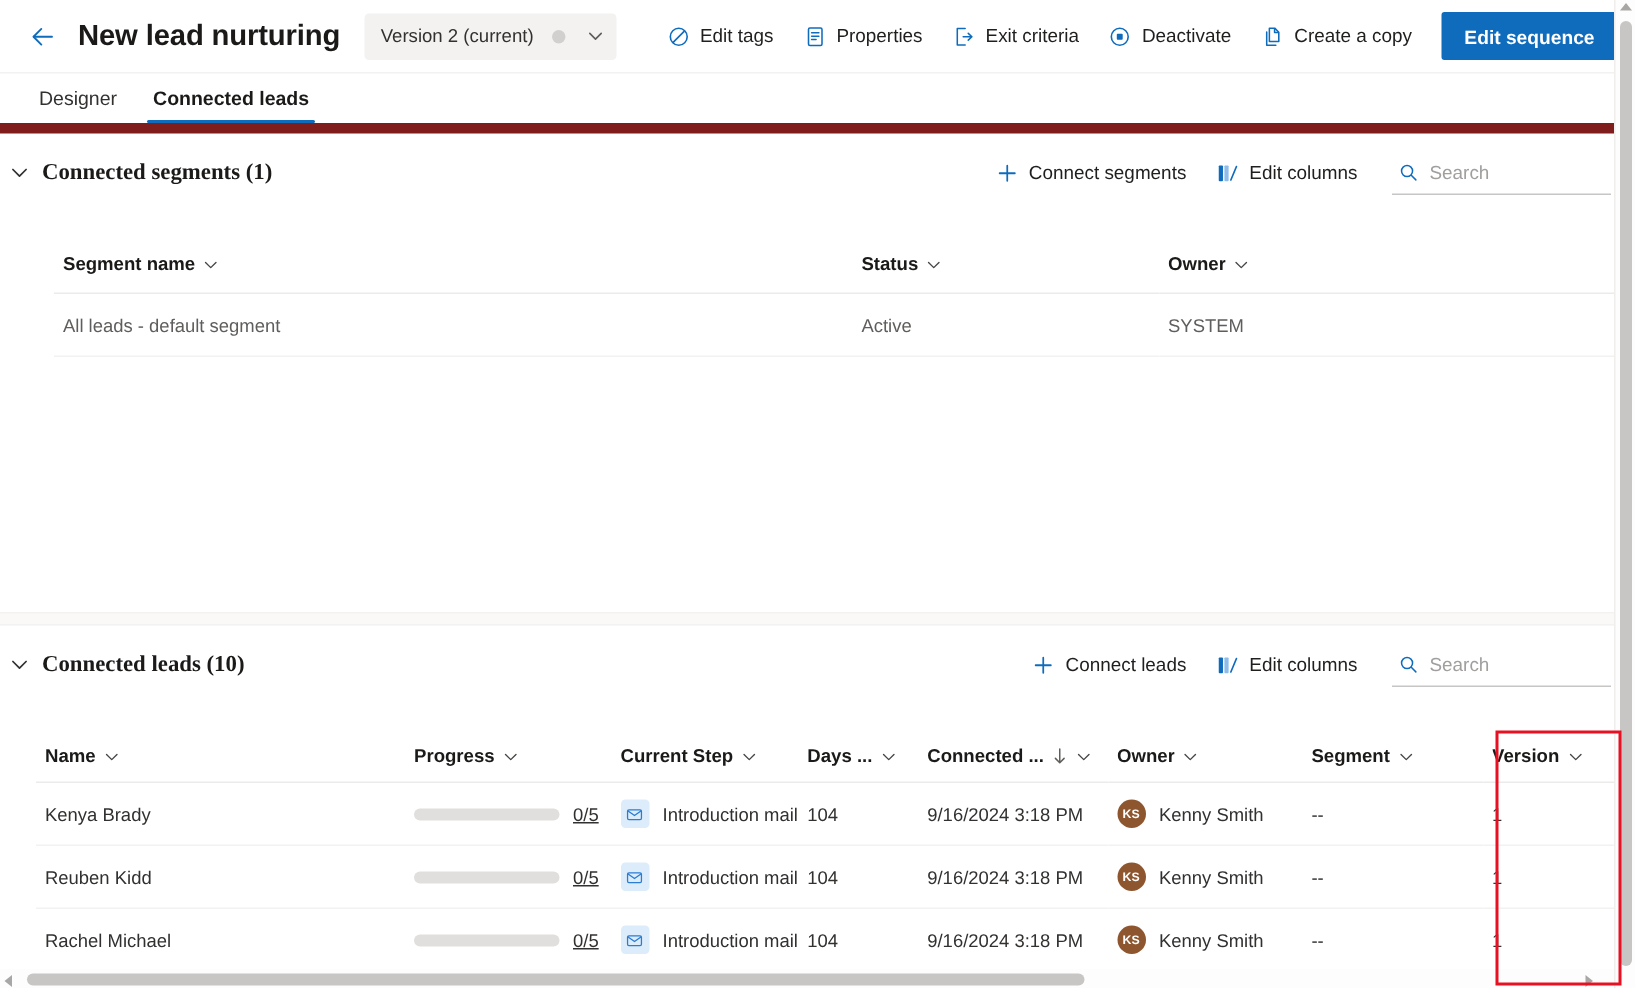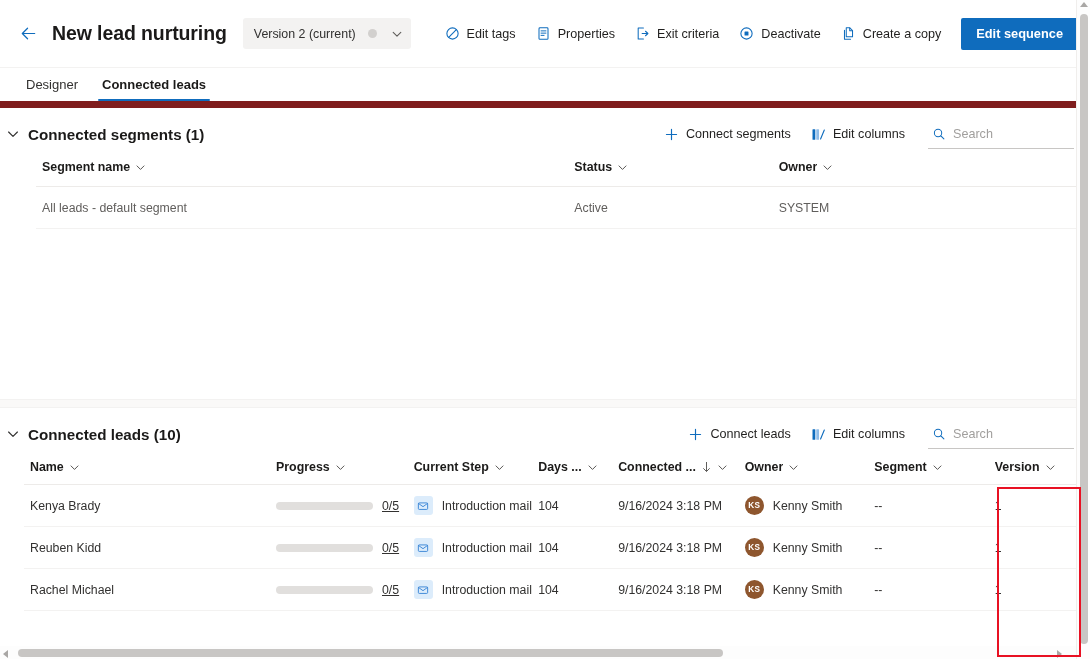--- a/index.html
+++ b/index.html
@@ -15,21 +15,21 @@
   .app {
     position: relative;
     width: 1090px; height: 659px;
     overflow: hidden;
     background: #fff;
   }
 
   
   .cmdbar {
     position: relative;
-    height: 68px;
+    height: 49px;
     display: flex;
     align-items: center;
     padding: 0 10px 0 12px;
     background: #fff;
     border-bottom: 1px solid #f3f2f1;
   }
   .back-btn {
     width: 32px; height: 32px;
     display: flex; align-items: center; justify-content: center;
     color: #0f6cbd;
@@ -151,20 +151,21 @@
     align-items: center;
     gap: 8px;
     cursor: pointer;
   }
   .sec-chev { color: #323130; display: flex; align-items: center; }
   .sec-title {
     font-size: 15.2px;
     font-weight: 600;
     color: #1b1a19;
     white-space: nowrap;
+    font-family: Liberation Serif, serif;
   }
   .sec-tools {
     margin-left: auto;
     display: flex;
     align-items: center;
     gap: 2px;
   }
   .tool-btn {
     display: flex;
     align-items: center;
@@ -214,20 +215,21 @@
     color: #1b1a19;
     padding: 0 6px 10px 6px;
     border-bottom: 1px solid #edebe9;
     vertical-align: bottom;
     white-space: nowrap;
   }
   th .hcell {
     display: flex;
     align-items: center;
     gap: 5px;
+    margin-top: 28px;
   }
   th .hlabel { overflow: hidden; text-overflow: ellipsis; }
   th .hchev { color: #484644; display: flex; align-items: center; flex: 0 0 auto;}
   th .hsort { color: #605e5c; display: flex; align-items: center; flex: 0 0 auto; }
   table.grid tbody td {
     font-size: 12.3px;
     color: #323130;
     padding: 0 6px;
     height: 42px;
     border-bottom: 1px solid #f3f2f1;

